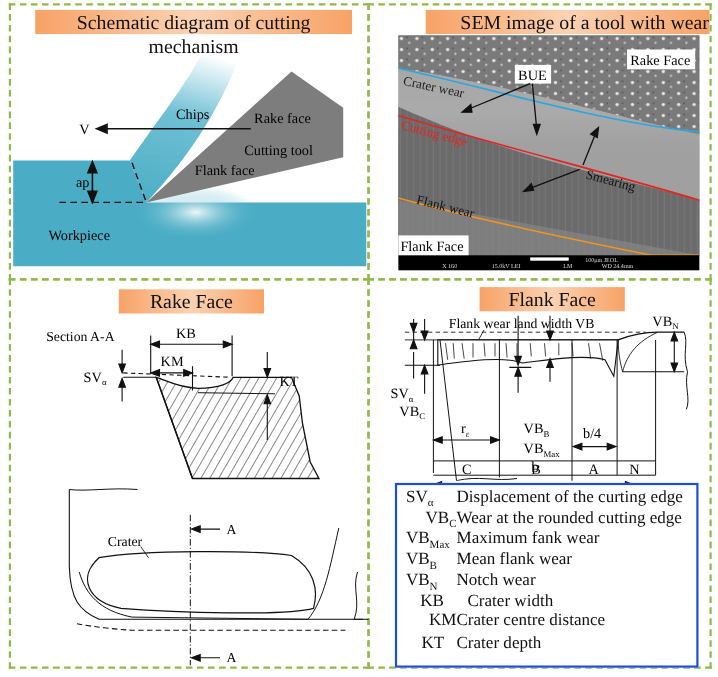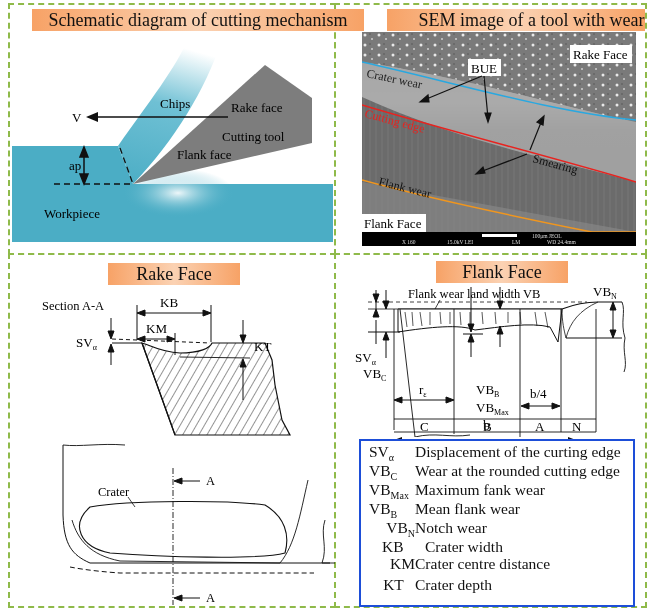--- a/index.html
+++ b/index.html
@@ -51,21 +51,21 @@
     <path d="M86 117 L98 112 L98 122 Z" fill="#111"></path>
   </g>
   <text x="160" y="108" font-size="13">Chips</text>
   <text x="231" y="112" font-size="13">Rake face</text>
   <text x="222" y="141" font-size="13">Cutting tool</text>
   <text x="177" y="159" font-size="13">Flank face</text>
   <text x="72" y="122" font-size="13">V</text>
   <text x="69" y="170" font-size="13">ap</text>
   <text x="44" y="218" font-size="13">Workpiece</text>
 </svg>
-<div class="title-badge" style="left:32px;top:9px;width:332px;">Schematic diagram of cutting mechanism</div>
+<div class="title-badge" style="left:32px;top:9px;width:288px;">Schematic diagram of cutting mechanism</div>
 
 <svg style="position:absolute;left:362px;top:32px" width="274" height="214">
   <defs>
     <linearGradient id="semGrad" x1="0" y1="0" x2="0" y2="1">
       <stop offset="0" stop-color="#8a8a8a"></stop>
         <stop offset="0.35" stop-color="#b0b0b0"></stop>
         <stop offset="0.5" stop-color="#707070"></stop>
         <stop offset="1" stop-color="#6a6a6a"></stop>
     </linearGradient>
     <pattern id="speck" width="14" height="10" patternUnits="userSpaceOnUse">
@@ -256,20 +256,20 @@
 </svg>
 <svg style="position:absolute;left:390px;top:435px" width="200" height="10">
   <line x1="8" y1="5" x2="182" y2="5" stroke="#111" stroke-width="1"></line>
   <path d="M4 5 L12 2 L12 8 Z" fill="#111"></path>
     <path d="M186 5 L178 2 L178 8 Z" fill="#111"></path>
 </svg>
 <div style="position:absolute;left:483px;top:418px;font-size:14px;">b</div>
 
 <div class="legend">
   <div class="lg-row" style="top:2px;"><span class="lg-sym"><span>SV</span><sub>α</sub></span><span>Displacement of the curting edge</span></div>
-  <div class="lg-row" style="top:21px;"><span class="lg-sym"><span>VB</span><sub>C</sub></span><span>Wear at the rounded cutting edge</span></div>
+  <div class="lg-row" style="top:21px;text-align:right;"><span class="lg-sym"><span>VB</span><sub>C</sub></span><span>Wear at the rounded cutting edge</span></div>
   <div class="lg-row" style="top:40px;"><span class="lg-sym"><span>VB</span><sub>Max</sub></span><span>Maximum fank wear</span></div>
   <div class="lg-row" style="top:59px;"><span class="lg-sym"><span>VB</span><sub>B</sub></span><span>Mean flank wear</span></div>
-  <div class="lg-row" style="top:78px;text-align:right;"><span class="lg-sym"><span>VB</span><sub>N</sub></span><span>Notch wear</span></div>
+  <div class="lg-row" style="top:78px;"><span class="lg-sym"><span>VB</span><sub>N</sub></span><span>Notch wear</span></div>
   <div class="lg-row" style="top:97px;margin-left:10px;"><span class="lg-sym" style="padding-left:3px;width:43px;"><span>KB</span></span><span>Crater width</span></div>
   <div class="lg-row" style="top:114px;text-align:right;"><span class="lg-sym" style="padding-left:3px;width:43px;"><span>KM</span></span><span>Crater centre distance</span></div>
   <div class="lg-row" style="top:135px;text-align:center;"><span class="lg-sym" style="padding-left:3px;width:43px;"><span>KT</span></span><span>Crater depth</span></div>
 </div>
 
 </body></html>

